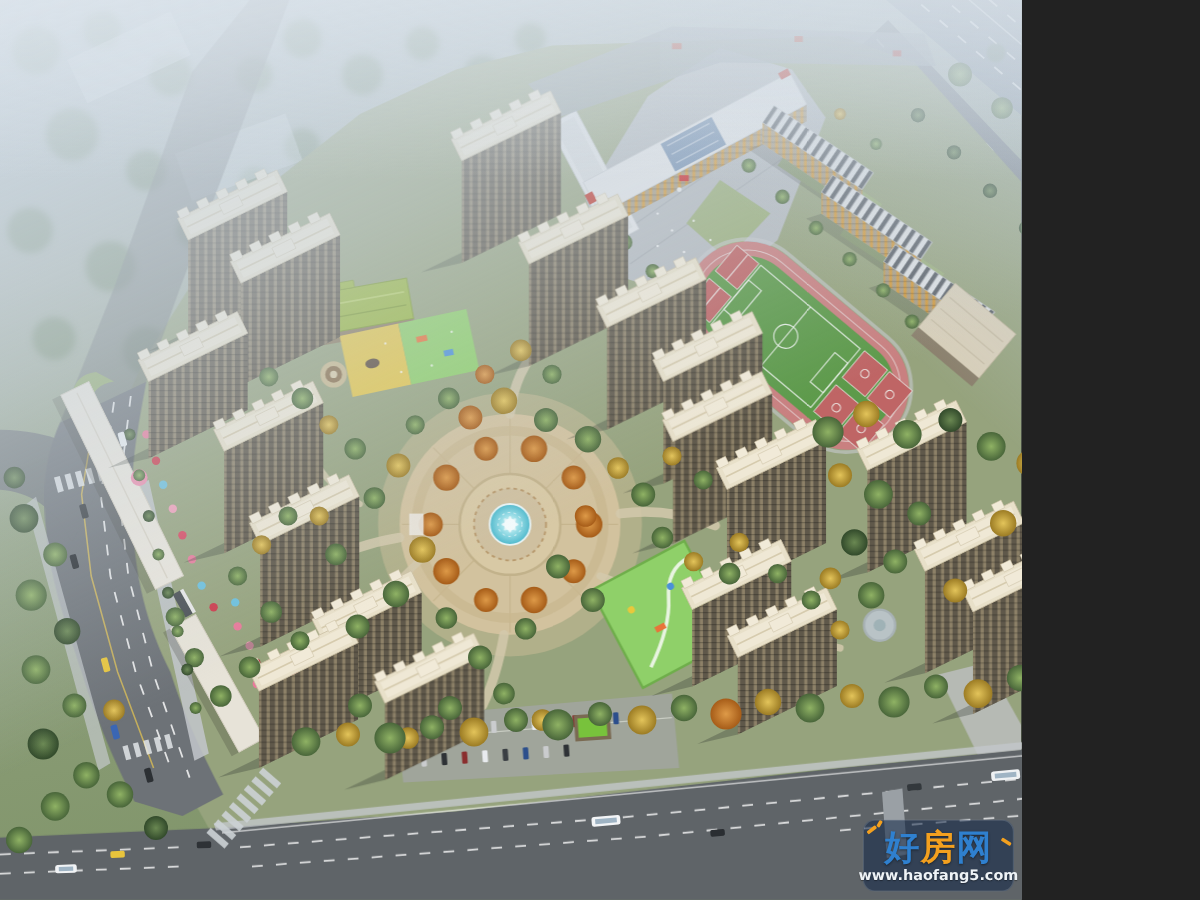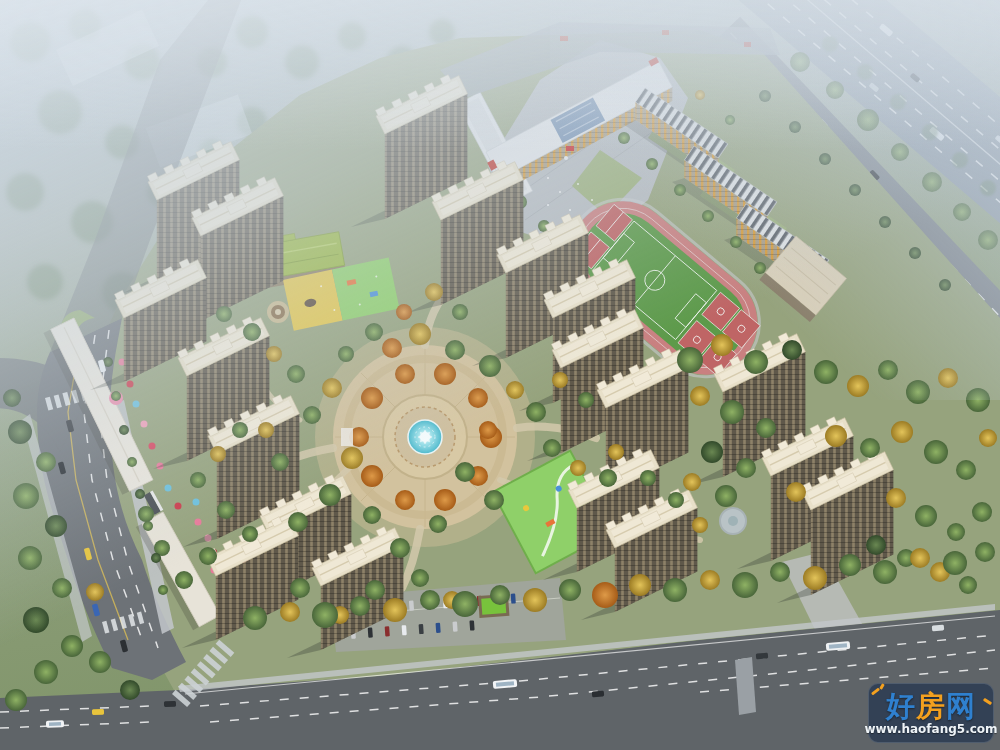--- a/index.html
+++ b/index.html
@@ -1,16 +1,16 @@
 <!DOCTYPE html>
 <html style="--haze_blue: #b7c5d3; --grass_green: #92a07a; --deep_green: #4f6b3d; --autumn_yellow: #d4b542; --autumn_orange: #c97a2e; --asphalt: #6d7277; --asphalt_dark: #5f6468; --sidewalk: #c3c7cb; --roof_cream: #e8e0c9; --facade_taupe: #5f584a; --school_roof_white: #e4e6e8; --school_stripe_dark: #5a6067; --school_window_orange: #d79a36; --track_red: #c98080; --pitch_green: #5d9a4a; --court_red: #bf6565; --kindergarten_roof_green: #9ab83f; --playground_yellow: #e4c74b; --playground_green: #8fd069; --pool_cyan: #5ec6d6; --plaza_tan: #d2c29e; --wm_blue: #2f80cf; --wm_orange: #f3a01f; --wm_url_white: #eef3f7; --wm_badge_bg: rgba(14,36,70,0.55);"><head>
 <meta charset="utf-8">
 <style>
   html,body{margin:0;padding:0;background:#222;}
-  .stage{position:relative;width:1000px;height:750px;overflow:hidden;
+  .stage{position:relative;width:851px;height:750px;overflow:hidden;
          font-family:"DejaVu Sans",sans-serif;background:#9fae98;}
   .stage svg{position:absolute;left:0;top:0;}
 
   
   .tg{fill:url(#gT)} .ty{fill:url(#yT)} .to{fill:url(#oT)} .td{fill:url(#dT)}
   .tf{fill:#64805a;opacity:.55}
 
   
   .roadA{fill:var(--asphalt,#6d7277)}
   .roadD{fill:var(--asphalt_dark,#5f6468)}

